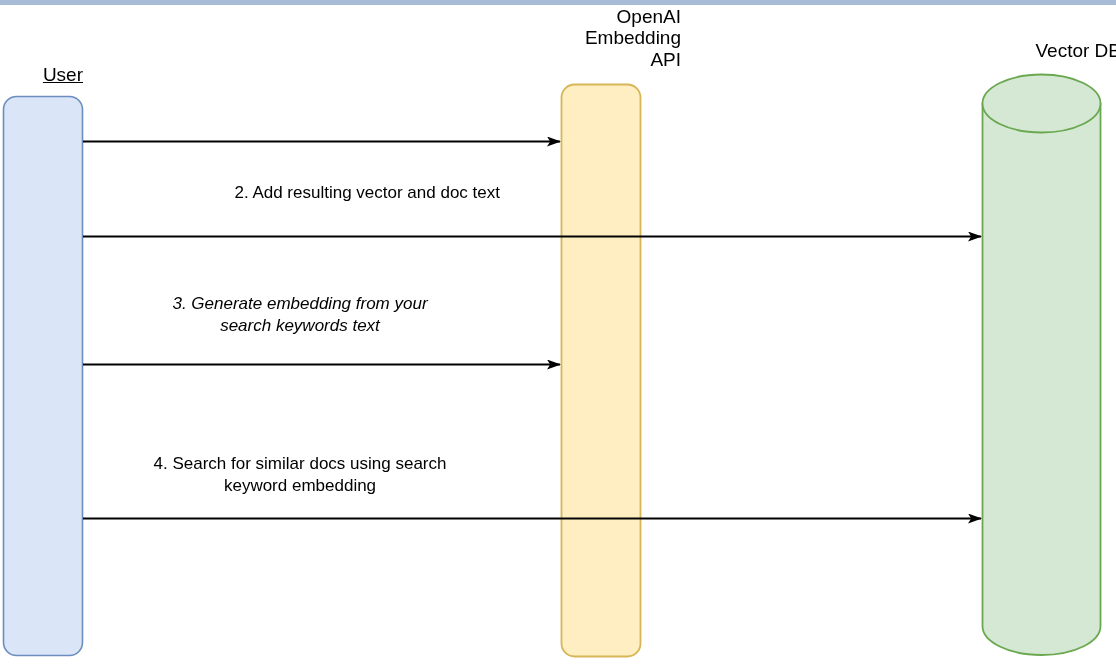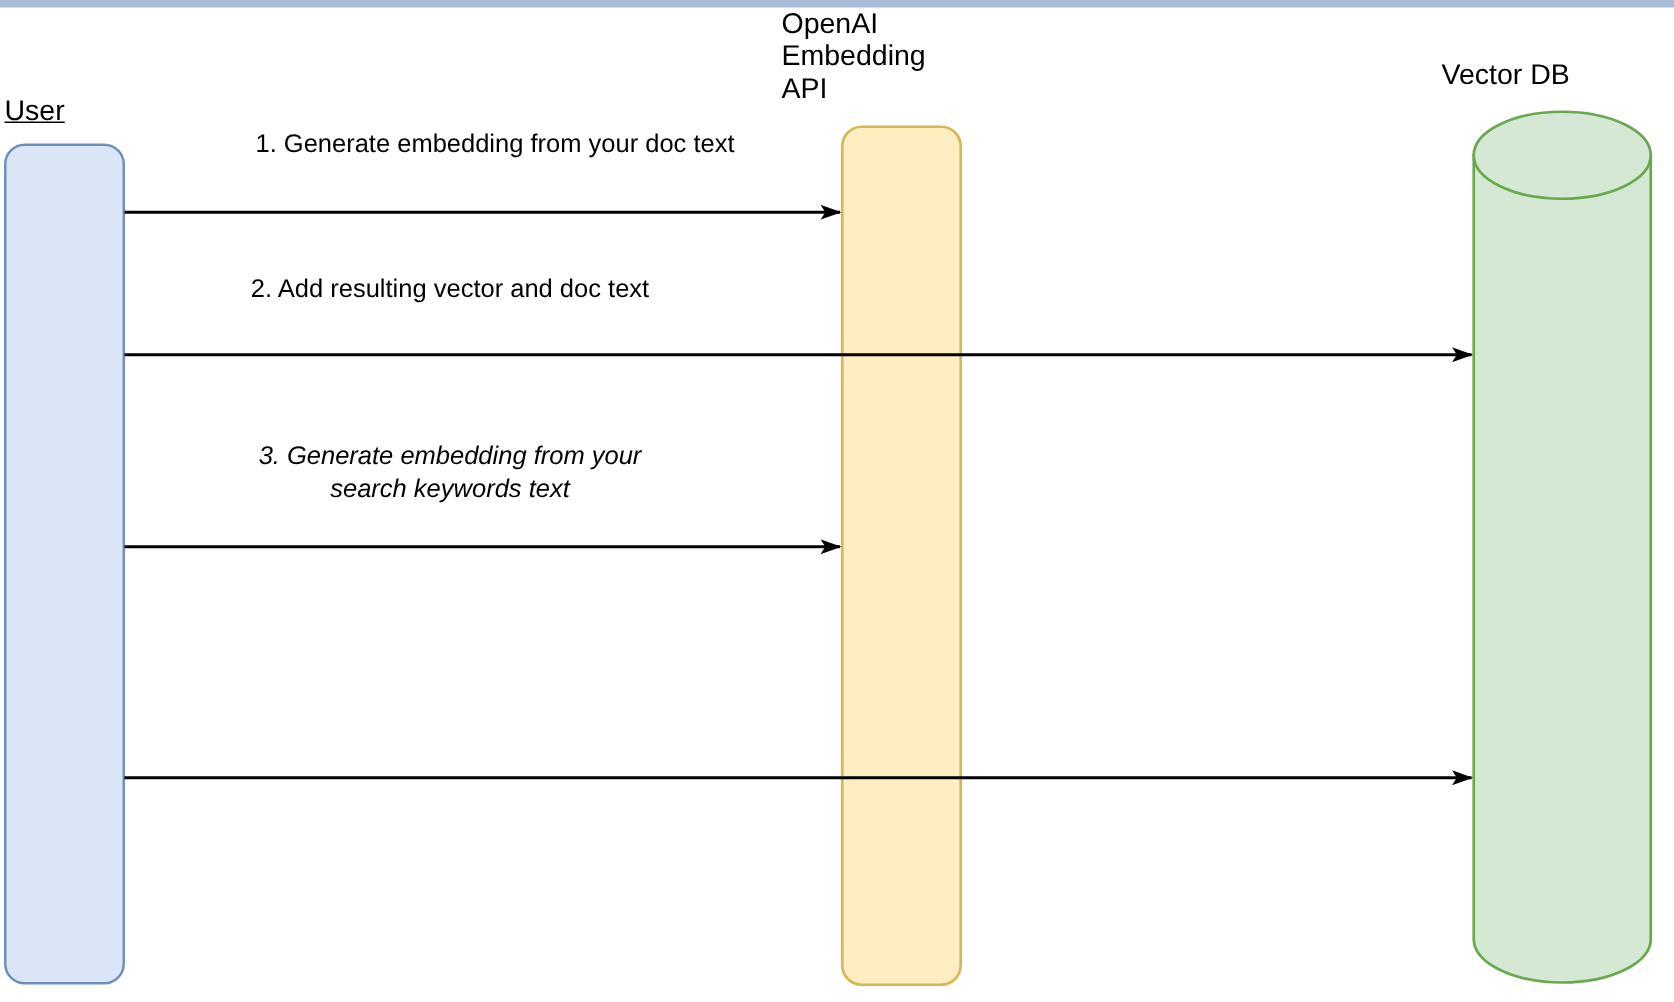--- a/index.html
+++ b/index.html
@@ -32,40 +32,40 @@
   }
   .topbar {
     position: absolute;
     left: 0;
     top: 0;
     width: 1116px;
     height: 5px;
   }
   .node-label {
     position: absolute;
-    text-align: left;
+    text-align: right;
     line-height: 1.12;
     font-size: 19px;
     color: #000000;
     white-space: pre-line;
   }
   .msg-label {
     position: absolute;
     text-align: center;
     line-height: 1.32;
     font-size: 17px;
     color: #000000;
     white-space: pre-line;
   }
   #label-user   { left: 3px;   top: 64px;  width: 80px; text-decoration: underline; }
   #label-api    { left: 521px; top: 6px;   width: 160px; }
   #label-vdb    { left: 961px; top: 40px;  width: 160px; }
 
   #msg-1 { left: 100px; top: 85px;  width: 460px; }
-  #msg-2 { left: 100px; top: 182px; width: 400px; text-align: center; }
+  #msg-2 { left: 100px; top: 182px; width: 400px; text-align: right; }
   #msg-3 { left: 100px; top: 293px; width: 400px; font-style: italic; }
   #msg-4 { left: 90px;  top: 453px; width: 420px; }
 </style>
 </head>
 <body>
 
 <div id="diagram-root">
 
   <div class="topbar" style="background: rgb(168, 188, 216); height: 5px;"></div>
 
@@ -95,21 +95,22 @@
   </svg>
 
   <div class="node-label" id="label-user">User</div>
 
   <div class="node-label" id="label-api">OpenAI
 Embedding
 API</div>
 
   <div class="node-label" id="label-vdb">Vector DB</div>
 
-  <div class="msg-label" id="msg-1">1. Generate embedding from your doc text</div>
 
   <div class="msg-label" id="msg-2">2. Add resulting vector and doc text</div>
 
   <div class="msg-label" id="msg-3">3. Generate embedding from your
 search keywords text</div>
 
+  <div class="msg-label" id="msg-4">4. Search for similar docs using search
+keyword embedding</div>
 
 </div>
 
 </body></html>

